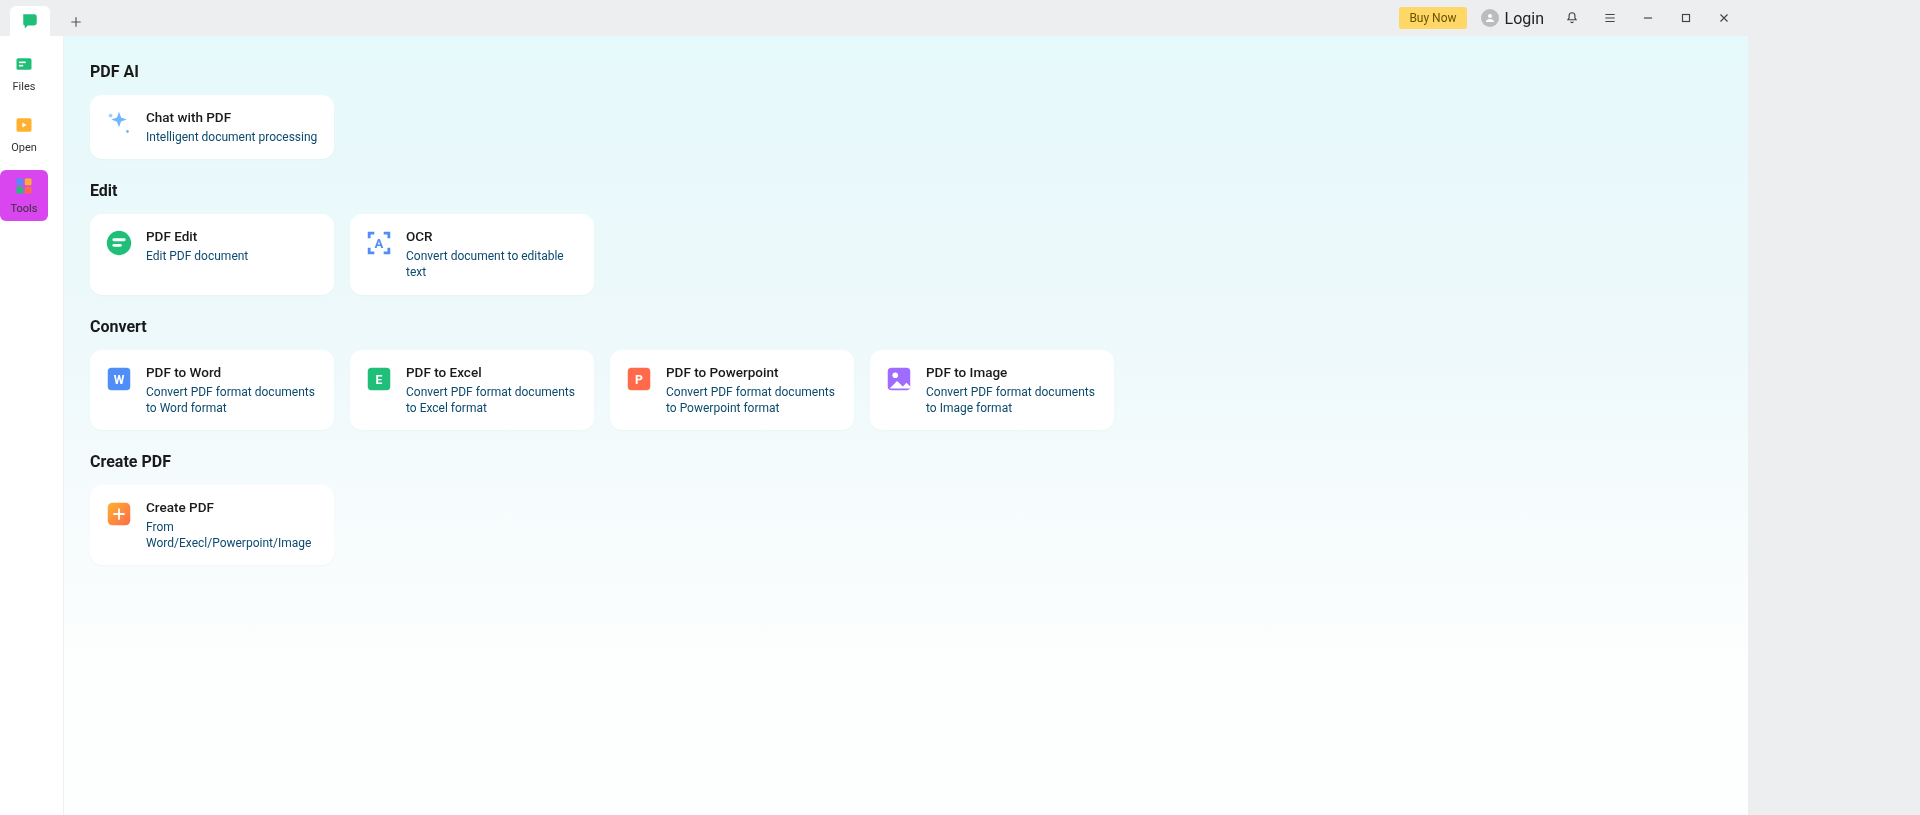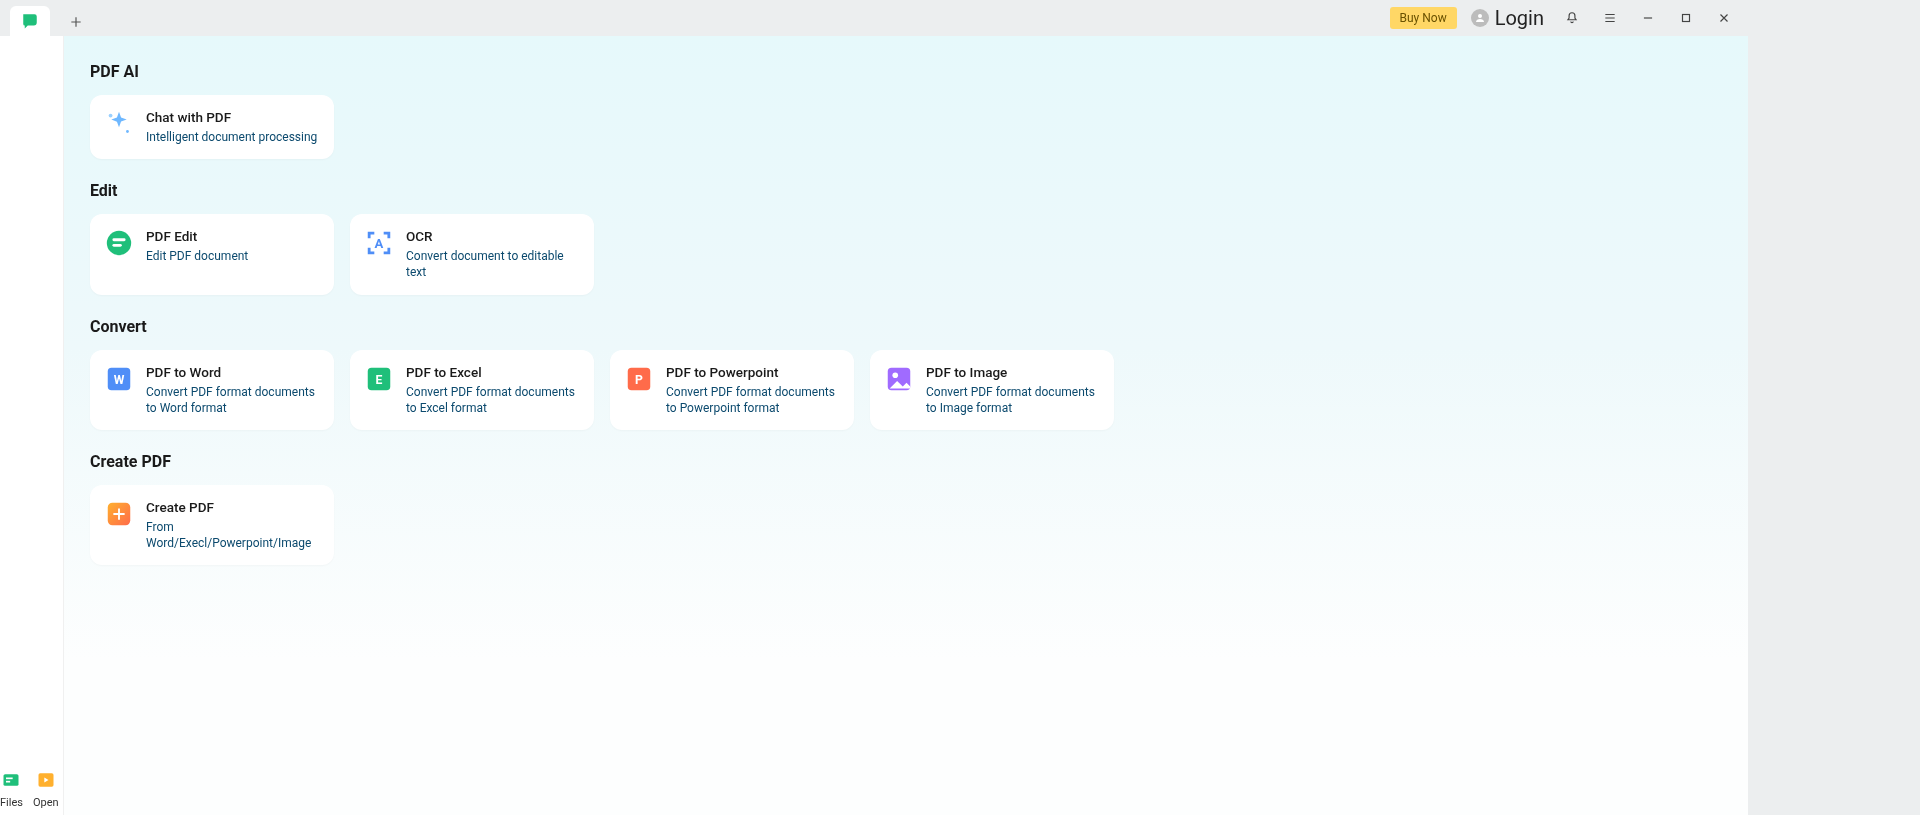--- a/index.html
+++ b/index.html
@@ -42,33 +42,33 @@
   font-size: 12px;
   padding: 4px 10px;
   border-radius: 3px;
   cursor: pointer;
 }
 .login { display: flex; align-items: center; gap: 6px; cursor: pointer; padding: 2px 4px; }
 .login-avatar {
   width: 18px; height: 18px; border-radius: 50%; background: #bcbcbc;
   display: flex; align-items: center; justify-content: center;
 }
-.login-text { font-size: 20px; color: #222; }
+.login-text { font-size: 16px; color: #222; }
 .title-icon { width: 28px; height: 28px; display:flex; align-items:center; justify-content:center; color:#444; cursor:pointer; border-radius:4px; }
 .title-icon svg { width:14px; height:14px; }
 
 
 .body { flex: 1; display: flex; background: #fff; }
 
 
 .sidebar {
   width: 64px;
   background: #fff;
   border-right: 1px solid #f0f0f0;
-  display: flex; flex-direction: row; align-items: flex-end;
+  display: flex; flex-direction: column; align-items: flex-start;
   padding-top: 12px;
   gap: 10px;
 }
 .side-item {
   width: 48px;
   display: flex; flex-direction: column; align-items: center;
   padding: 6px 0;
   border-radius: 6px;
   cursor: pointer;
 }

